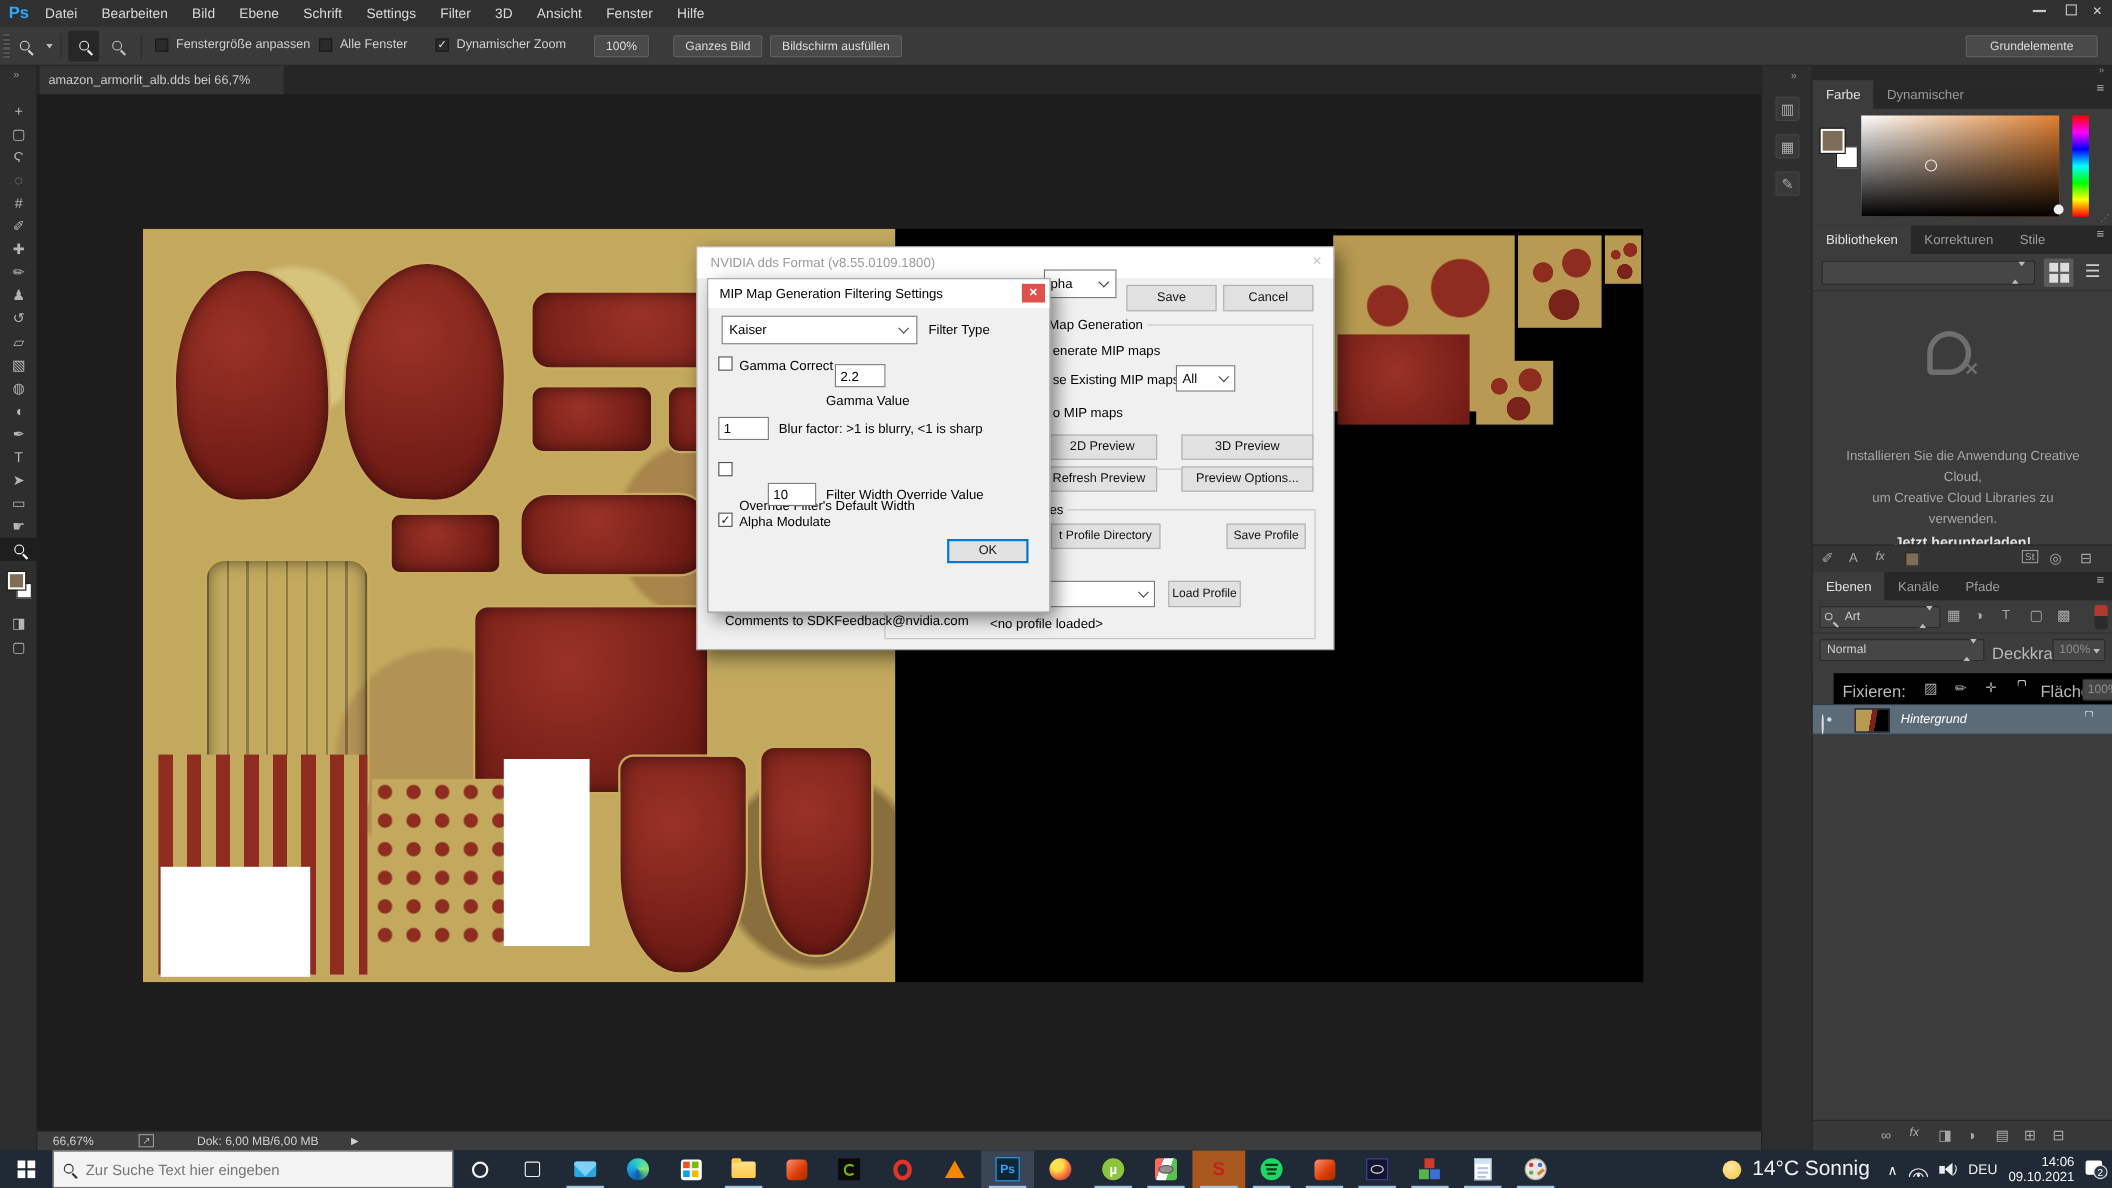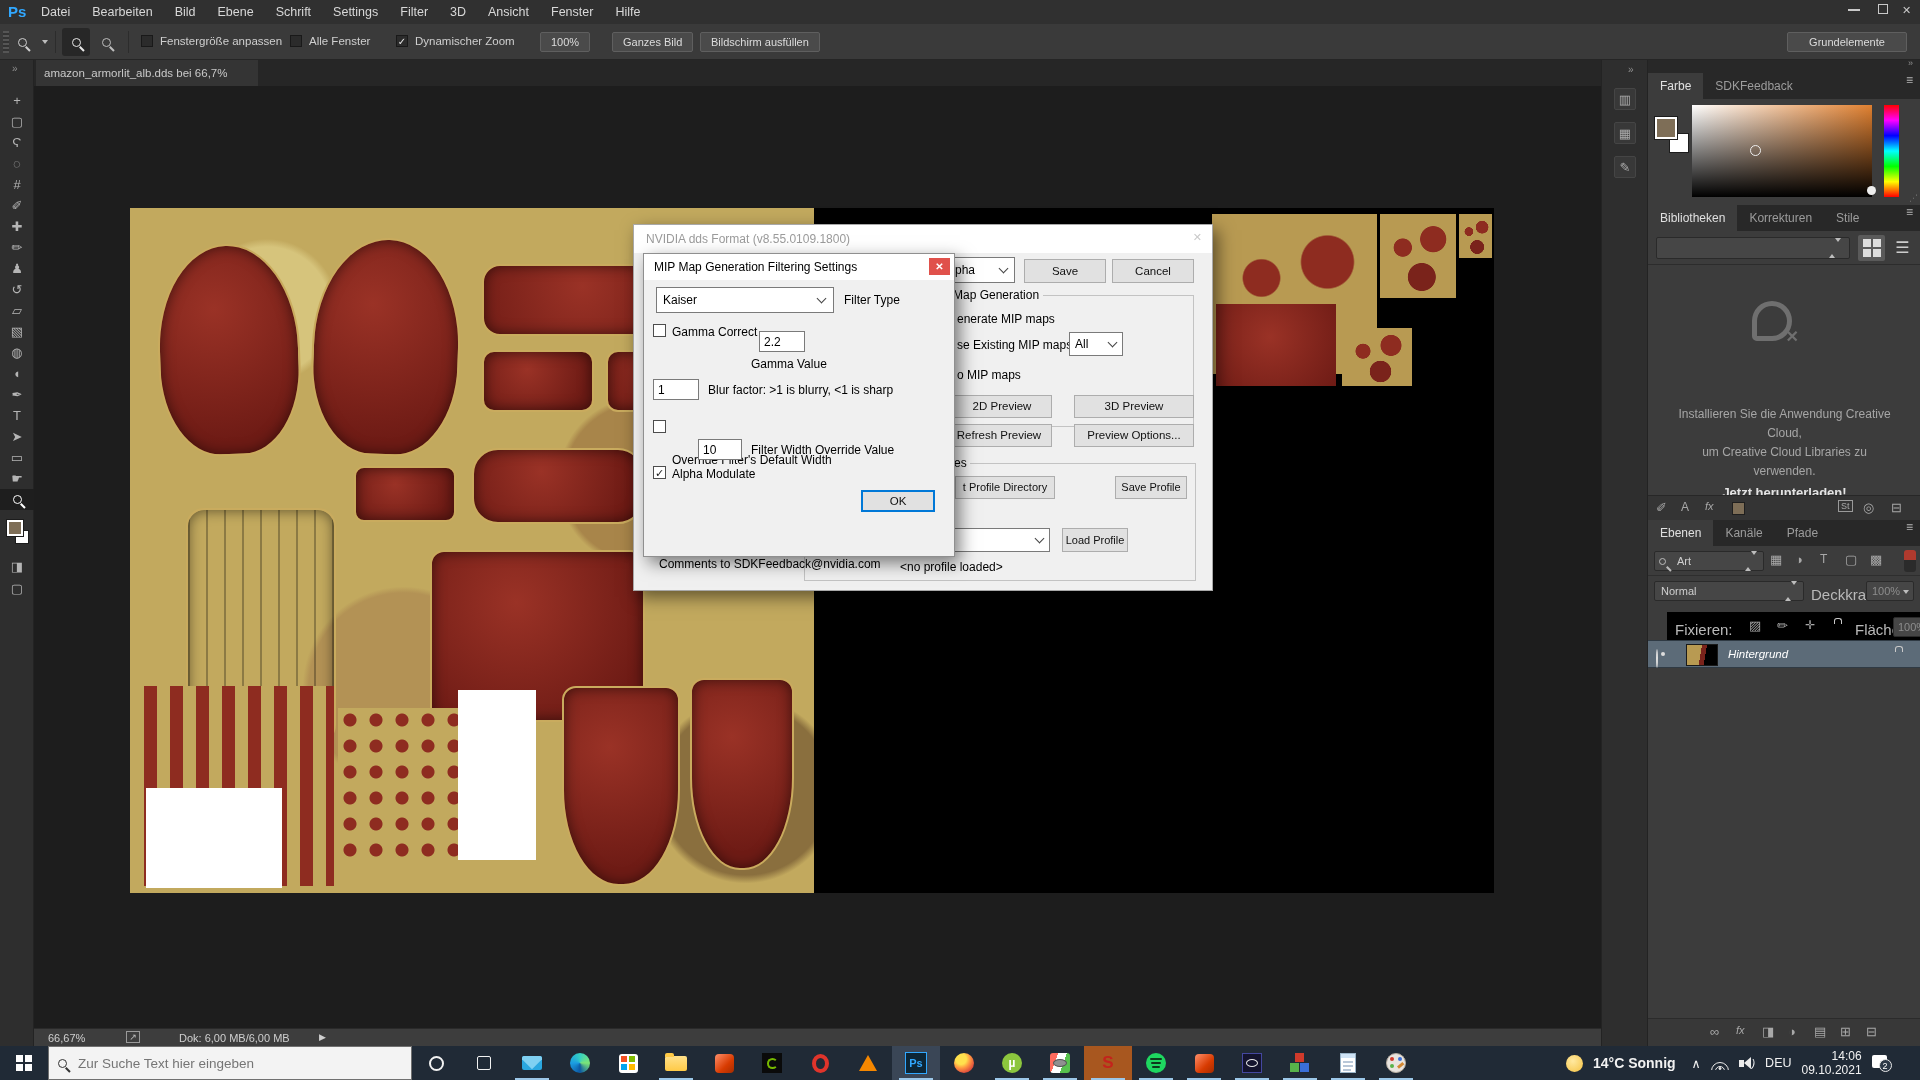--- a/index.html
+++ b/index.html
@@ -182,21 +182,21 @@
   <div class="a dicon" style="left:12px;top:62px;">▦</div>
   <div class="a dicon" style="left:12px;top:96px;">✎</div>
 </div>
 
 <div class="a" id="panels">
   <div class="a ptabs" style="left:0;top:0;height:13px;background:#282828;">
     <span class="a" style="right:8px;top:-2px;color:#8f8f8f;font-size:9px;">»</span>
   </div>
 
   <div class="a ptabs" style="left:0;top:13px;">
-    <span class="ptab act">Farbe</span><span class="ptab">SDKFeedback</span>
+    <span class="ptab act">Farbe</span><span class="ptab">Dynamischer</span>
     <span class="a pmenu" style="right:8px;top:0;">≡</span>
   </div>
   <div class="a" style="left:0;top:39px;width:273px;height:106px;background:#3c3c3c;">
     <div class="a" style="left:7px;top:18px;width:22px;height:22px;background:#7e6e57;border:2px solid #fff;outline:1px solid #1c1c1c;z-index:2;"></div>
     <div class="a" style="left:21px;top:34px;width:20px;height:20px;background:#fff;border:1px solid #1c1c1c;"></div>
     <div class="a" style="left:44px;top:6px;width:180px;height:92px;background-image:linear-gradient(rgba(0,0,0,0),#000),linear-gradient(90deg,#ffffff,#e08030);">
       <div class="a" style="left:58px;top:40px;width:11px;height:11px;border:1.6px solid #eee;border-radius:50%;"></div>
       <div class="a" style="right:-4px;bottom:2px;width:9px;height:9px;background:#eee;border-radius:50%;"></div>
     </div>
     <div class="a" style="left:236px;top:6px;width:15px;height:92px;background:linear-gradient(#f00,#f0f,#00f,#0ff,#0f0,#ff0,#f00);"></div>
@@ -296,21 +296,21 @@
     <span class="a pic" style="left:192px;top:5px;">⊞</span>
     <span class="a pic" style="left:218px;top:5px;">⊟</span>
   </div>
 </div>
 
 <div class="a dlg" style="left:633px;top:224px;width:580px;height:367px;z-index:5;">
   <div class="a dtitle" style="left:0;top:0;width:578px;height:28px;">
     <span class="a" style="left:12px;top:7px;color:#9b9b9b;">NVIDIA dds Format (v8.55.0109.1800)</span>
     <span class="a" style="right:10px;top:6px;color:#c9c9c9;font-size:11px;">✕</span>
   </div>
-  <div class="a combo" style="left:315px;top:32px;width:66px;height:26px;">
+  <div class="a combo" style="left:315px;top:20px;width:66px;height:26px;">
     <span class="a" style="left:5px;top:5px;">pha</span>
     <span class="a chev" style="right:7px;top:7px;"></span>
   </div>
   <div class="a winbtn" style="left:390px;top:34px;width:82px;height:24px;line-height:22px;">Save</div>
   <div class="a winbtn" style="left:478px;top:34px;width:82px;height:24px;line-height:22px;">Cancel</div>
   <div class="a grpbox" style="left:300px;top:70px;width:260px;height:132px;">
     <span class="a dtext" style="left:14px;top:-8px;background:#f0f0f0;padding:0 4px;">Map Generation</span>
     <span class="a dtext" style="left:22px;top:16px;">enerate MIP maps</span>
     <span class="a dtext" style="left:22px;top:42px;">se Existing MIP maps</span>
     <div class="a combo" style="left:134px;top:36px;width:54px;height:24px;">
@@ -472,21 +472,21 @@
           <i style="position:absolute;left:3px;top:3px;width:4px;height:4px;border-radius:50%;background:#d03a2b;"></i>
           <i style="position:absolute;left:11px;top:3px;width:4px;height:4px;border-radius:50%;background:#3a6fd8;"></i>
           <i style="position:absolute;left:3px;top:10px;width:4px;height:4px;border-radius:50%;background:#58b34a;"></i>
           <i style="position:absolute;left:10px;top:10px;width:7px;height:2.5px;background:#d28833;transform:rotate(-40deg);"></i>
         </span>
       </div>
   </div>
 
   <div class="a" style="left:1566px;top:0;width:354px;height:34px;display:flex;align-items:center;gap:10px;">
     <span style="width:17px;height:17px;border-radius:50%;background:radial-gradient(circle at 40% 35%,#ffe9a0,#f5c242);"></span>
-    <span class="traytxt" style="font-size:14px;font-weight:bold;">14°C Sonnig</span>
+    <span class="traytxt" style="font-size:19px;">14°C Sonnig</span>
     <span class="traytxt" style="margin-left:6px;">∧</span>
     <span class="wifi">
         <b style="width:18px;height:18px;bottom:-10px;"></b>
         <b style="width:10px;height:10px;bottom:-6px;"></b>
         <b style="width:3px;height:3px;bottom:0;background:#ececec;"></b>
       </span>
     <span style="display:inline-flex;align-items:center;">
         <i style="width:5px;height:7px;background:#ececec;"></i>
         <i style="width:0;height:0;border-top:6px solid transparent;border-bottom:6px solid transparent;border-right:7px solid #ececec;"></i>
         <i style="color:#ececef;font-size:10px;margin-left:1px;">)</i>

